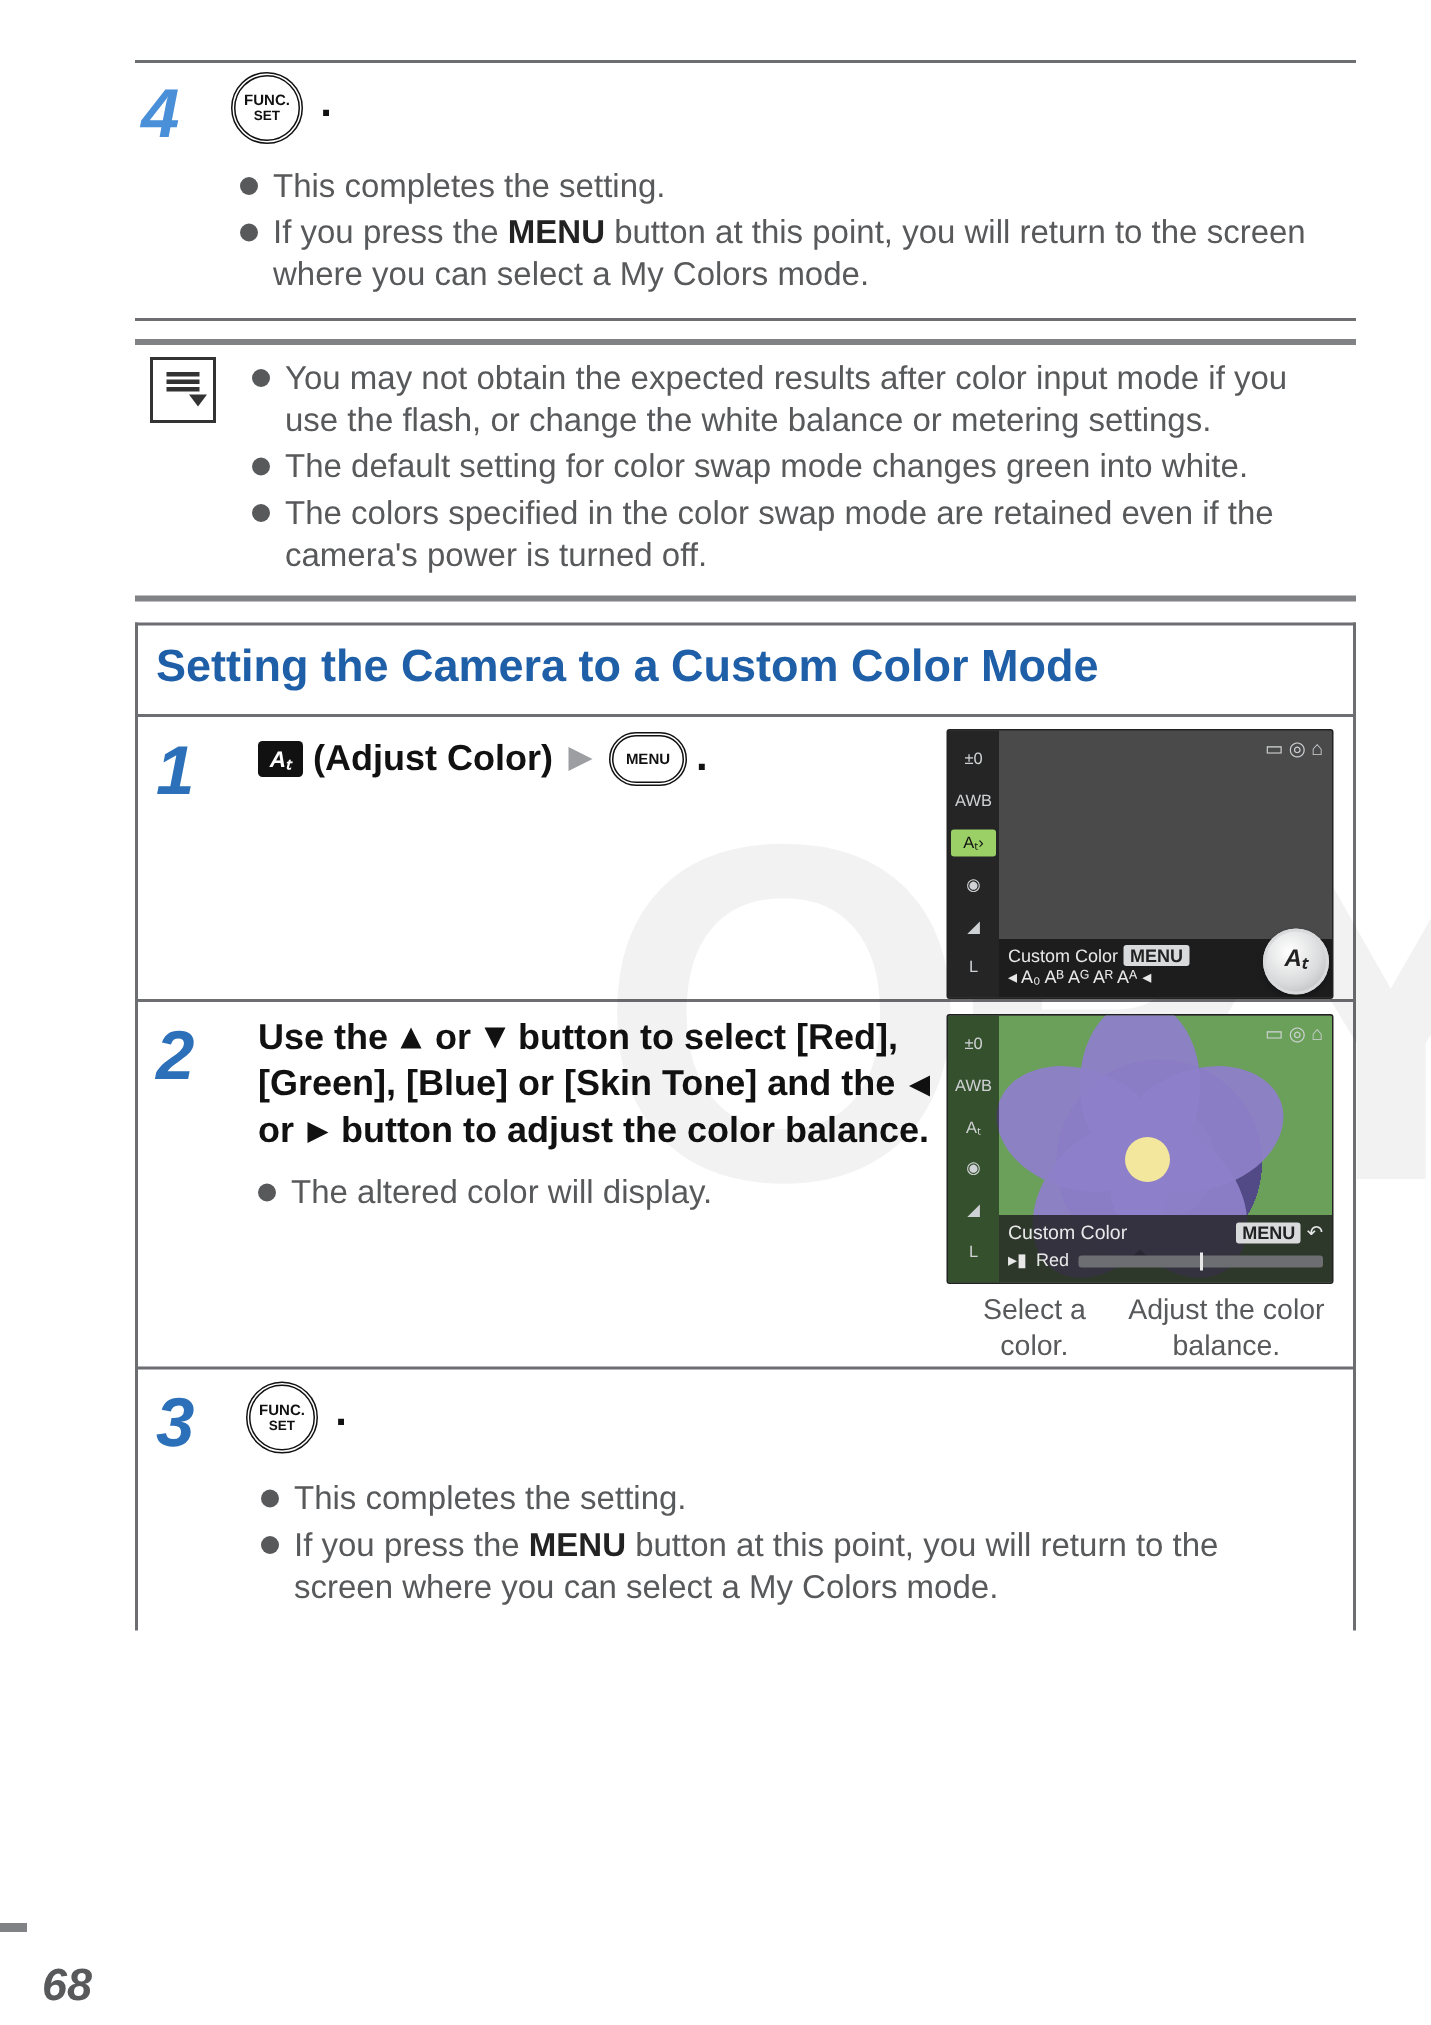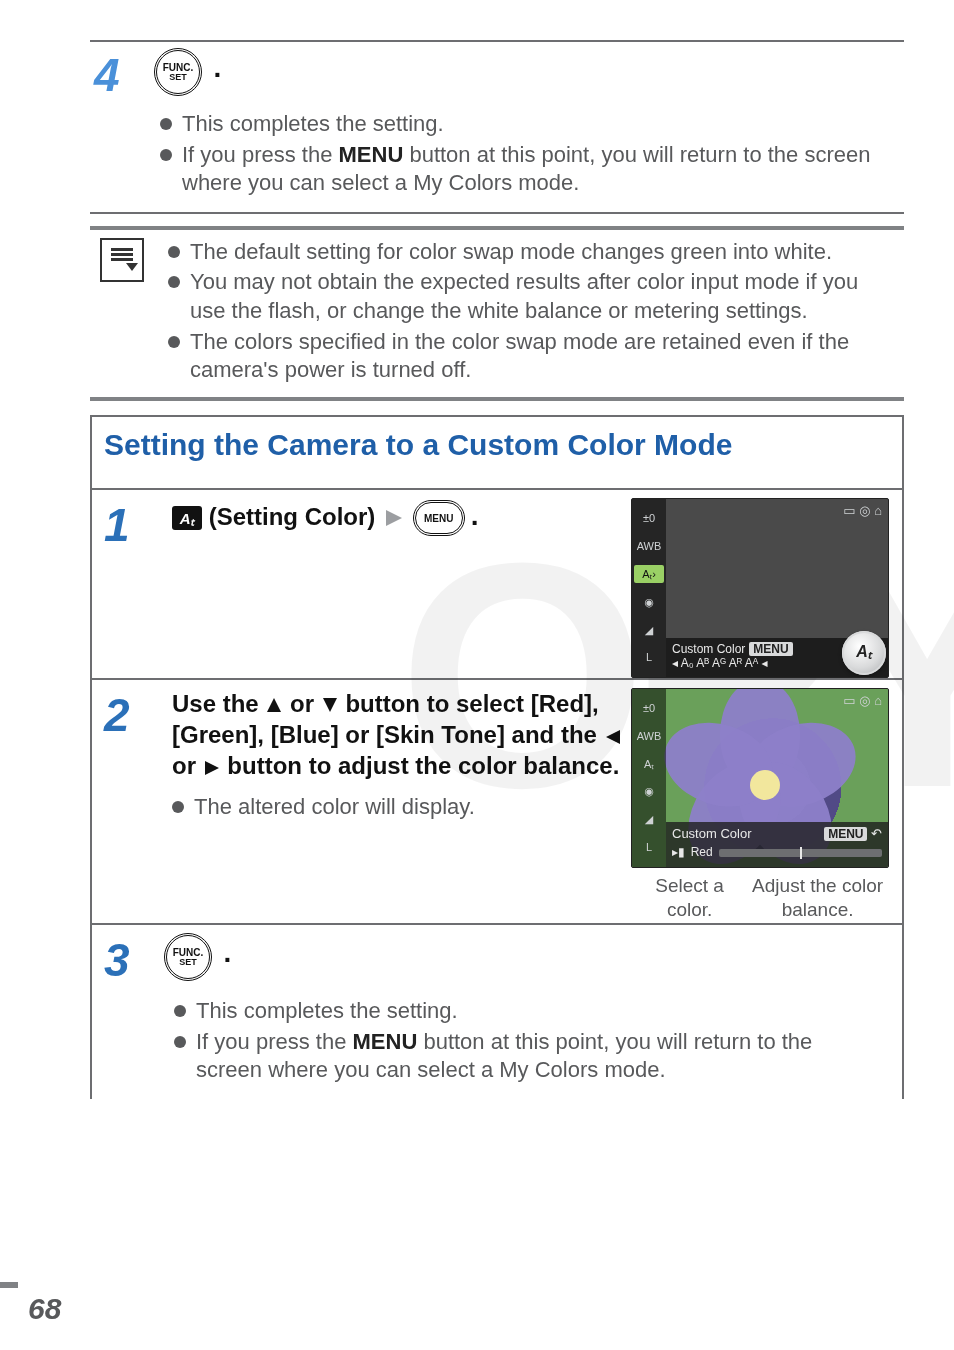--- a/index.html
+++ b/index.html
@@ -17,21 +17,21 @@
 .bullets li::before{content:"";position:absolute;left:0;top:8px;width:12px;height:12px;background:#58595b;border-radius:50%}
 .menu-bold{font-weight:900;color:#222}
 .note-outer{border-top:4px solid #808285;border-bottom:4px solid #808285;padding:8px 10px 10px 10px;margin:10px 0 14px 0;display:flex;gap:24px}
 .note-icon{width:44px;height:44px;border:2px solid #333;display:flex;flex-direction:column;align-items:center;justify-content:center;gap:2px;padding:4px;box-sizing:border-box;flex:none}
 .note-icon span{display:block;width:22px;height:3px;background:#333}
 .note-icon .arrow{width:0;height:0;border-left:6px solid transparent;border-right:6px solid transparent;border-top:8px solid #333;align-self:flex-end;background:none}
 .note-list{margin:0;padding:0}
 .note-list li{list-style:none;position:relative;padding-left:22px;margin-bottom:2px;font-size:22px;color:#58595b}
 .note-list li::before{content:"";position:absolute;left:0;top:8px;width:12px;height:12px;background:#58595b;border-radius:50%}
 .section-frame{border:2px solid #6d6e71;border-bottom:none;padding:8px 12px 0 12px}
-.section-title{font-family:Arial,Helvetica,sans-serif;font-weight:900;color:#1f5fa8;font-size:30px;margin:0 0 24px 0}
+.section-title{font-family:Arial,Helvetica,sans-serif;font-weight:900;color:#1f5fa8;font-size:30px;margin:0 0 12px 0}
 .section-intro{font-size:22px;color:#58595b;margin:0 0 10px 0}
 .step-sep{border-top:2px solid #6d6e71;margin:0 -12px}
 .step-row2{display:flex;align-items:flex-start;padding:8px 0 0 0;gap:8px}
 .step-body{flex:1}
 .heavy{font-family:Arial,Helvetica,sans-serif;font-weight:900;color:#111;font-size:24px}
 .ref{font-size:20px;color:#58595b;margin-top:4px}
 .ref em{font-style:italic}
 .shot-wrap{width:260px;flex:none;display:flex;flex-direction:column;align-items:center;gap:2px}
 .shot{width:256px;height:178px;background:#4a4a4a;border:1px solid #222;position:relative;overflow:hidden;border-radius:2px}
 .shot .side{position:absolute;left:0;top:0;bottom:0;width:34px;background:rgba(0,0,0,.5);display:flex;flex-direction:column;align-items:center;justify-content:space-around;color:#cfd2d4;font-size:12px;padding:6px 0}
@@ -52,21 +52,21 @@
 .caption-row{display:flex;justify-content:space-between;width:256px;font-size:19px;color:#58595b;margin-top:4px;}
 .caption-row .l{width:45%;text-align:center}
 .caption-row .r{width:55%;text-align:center}
 .circle-badge{position:absolute;right:2px;bottom:2px;width:44px;height:44px;border-radius:50%;background:radial-gradient(circle at 40% 35%,#fff,#d9dadb 55%,#a8aaad 100%);display:flex;align-items:center;justify-content:center;color:#222;font-style:italic;font-weight:700;font-size:16px;box-shadow:0 0 0 2px #d9dadb inset, 0 2px 4px rgba(0,0,0,0.3)}
 .arrow-up{display:inline-block;width:0;height:0;border-left:7px solid transparent;border-right:7px solid transparent;border-bottom:14px solid #111;vertical-align:middle;margin:0 2px}
 .arrow-down{display:inline-block;width:0;height:0;border-left:7px solid transparent;border-right:7px solid transparent;border-top:14px solid #111;vertical-align:middle;margin:0 2px}
 .arrow-left{display:inline-block;width:0;height:0;border-top:7px solid transparent;border-bottom:7px solid transparent;border-right:14px solid #111;vertical-align:middle;margin:0 2px}
 .arrow-right{display:inline-block;width:0;height:0;border-top:7px solid transparent;border-bottom:7px solid transparent;border-left:14px solid #111;vertical-align:middle;margin:0 2px}
 .arrow-right-grey{display:inline-block;width:0;height:0;border-top:8px solid transparent;border-bottom:8px solid transparent;border-left:16px solid #9c9ea1;vertical-align:middle;margin:0 4px}
 .sc-icon{display:inline-flex;align-items:center;justify-content:center;width:30px;height:24px;background:#111;color:#fff;font-style:italic;font-weight:700;font-size:15px;border-radius:3px;vertical-align:middle}
-.pagenum{position:absolute;left:28px;bottom:22px;font-style:italic;font-weight:900;font-size:30px;color:#58595b}
+.pagenum{position:absolute;left:28px;bottom:7px;font-style:italic;font-weight:900;font-size:30px;color:#58595b}
 .side-tab{position:absolute;left:0;bottom:62px;width:18px;height:6px;background:#808285}
 .watermark{position:absolute;inset:0;pointer-events:none;display:flex;align-items:center;justify-content:flex-end}
 .watermark span{font-size:320px;font-weight:900;color:rgba(0,0,0,.05);letter-spacing:-20px;transform:translateX(60px)}
 </style>
 </head>
 <body>
 
 <div class="page">
   <div class="watermark">
       <span>OPY</span>
@@ -90,36 +90,36 @@
   </div>
 
   <div class="note-outer">
     <div class="note-icon">
         <span></span>
         <span></span>
         <span></span>
         <span class="arrow"></span>
       </div>
     <ul class="note-list">
+      <li>You may not obtain the expected results after color input mode if you use the flash, or change the white balance or metering settings.</li>
       <li>The default setting for color swap mode changes green into white.</li>
-      <li>You may not obtain the expected results after color input mode if you use the flash, or change the white balance or metering settings.</li>
       <li>The colors specified in the color swap mode are retained even if the camera's power is turned off.</li>
     </ul>
   </div>
 
   <div class="section-frame">
     <h2 class="section-title">Setting the Camera to a Custom Color Mode</h2>
 
     <div class="step-sep"></div>
 
     <div class="step-row2">
       <div class="step-num lower">1</div>
       <div class="step-body">
         <div class="heavy">
-          <span class="sc-icon">Aₜ</span><span> (Setting Color)</span>
+          <span class="sc-icon">Aₜ</span><span> (Adjust Color)</span>
           <span class="arrow-right-grey"></span>
           <span class="menu-btn">MENU</span><span class="dot">.</span>
         </div>
       </div>
       <div class="shot-wrap">
         <div class="shot">
           <div class="side">
             <span class="cell">±0</span>
             <span class="cell">AWB</span>
             <span class="cell hl">Aₜ›</span>

